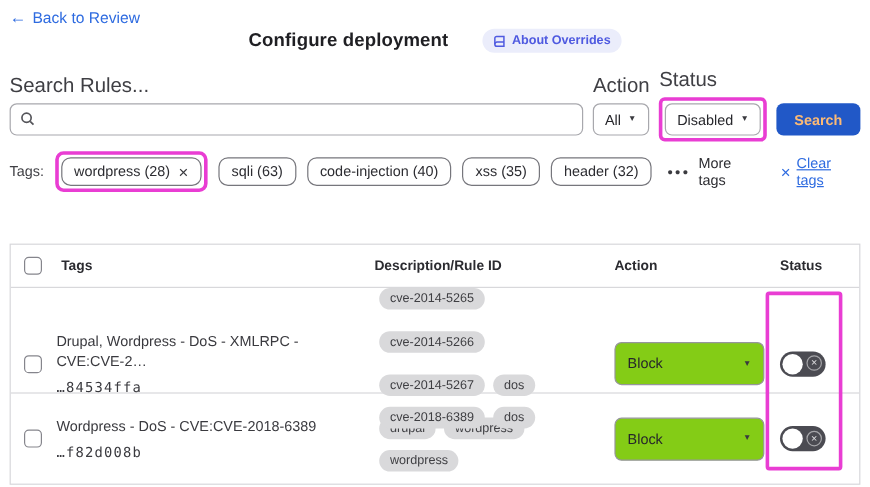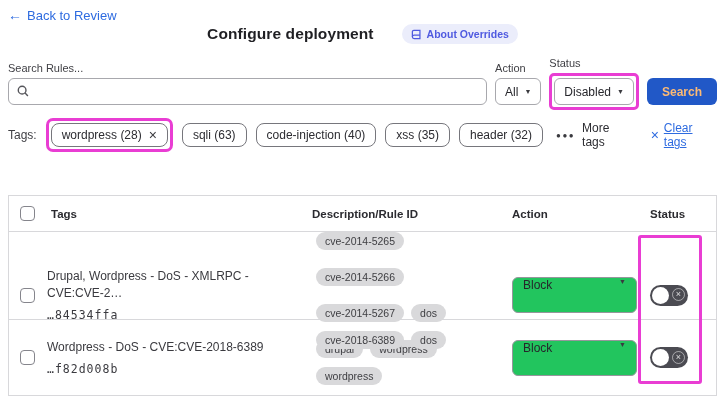--- a/index.html
+++ b/index.html
@@ -11,21 +11,21 @@
   .back-link { display:inline-flex; align-items:center; gap:5px; color:var(--link-blue); font-size:13px; font-weight:500; cursor:pointer; }
   .back-link .arrow { font-size:14px; line-height:1; }
   .title-row { display:flex; align-items:center; gap:28px; margin-top:0;justify-content:center; }
   .page-title { font-size:15.5px; font-weight:700; color:#1f1f23; letter-spacing:.1px; }
   .badge { display:inline-flex; align-items:center; gap:5px; background:var(--badge-bg); color:var(--badge-text); font-size:10.5px; font-weight:600; padding:4px 9px; border-radius:10px; cursor:pointer; }
   .badge svg { display:block; }
 
   
   .filter-area { display:flex; align-items:flex-end; gap:8px; margin-top:13px; }
   .field { display:flex; flex-direction:column; }
-  .field-label { font-size:11px; color:#3f3f44; margin-bottom:4px; }
+  .field-label { font-size:17px; color:#3f3f44; margin-bottom:4px; }
   .search-field { flex:1; }
   .search-input-wrap { position:relative; height:27px; }
   .search-input-wrap svg { position:absolute; left:8px; top:6px; }
   .search-input { width:100%; height:27px; border:1px solid var(--border-gray); border-radius:6px; padding:0 8px 0 26px; font-size:12px; font-family:"Liberation Sans",sans-serif; outline:none; }
   .dropdown { display:inline-flex; align-items:center; gap:6px; height:27px; padding:0 9px; border:1px solid var(--border-gray); border-radius:6px; font-size:12px; color:#27272c; background:#fff; cursor:pointer; white-space:nowrap; }
   .caret { font-size:7px; color:#3a3a3f; line-height:1; }
   .hl-wrap { border:3px solid var(--highlight-pink); border-radius:5px; padding:2px; display:inline-flex; margin-bottom:-5px; }
   .search-btn { height:27px; padding:0 15px; background:var(--button-blue); color:#fdba74; border:none; border-radius:6px; font-size:12px; font-weight:600; font-family:"Liberation Sans",sans-serif; cursor:pointer; }
 
   
@@ -48,21 +48,21 @@
   .trow1 { height:88px; border-bottom:1px solid var(--table-border); }
   .trow2 { height:75px; }
   .cb-cell { display:flex; justify-content:flex-end; padding-right:6px; }
   .checkbox { width:15px; height:15px; border:1.6px solid #85858c; border-radius:4px; background:#fff; cursor:pointer; display:inline-block; }
   .desc-cell { padding-left:6px; padding-right:14px; }
   .desc { font-size:12px; color:#3a3a3f; line-height:1.4; }
   .ruleid { font-family:"DejaVu Sans Mono", monospace; font-size:11.5px; letter-spacing:1px; color:#3a3a3f; margin-top:7px; }
   .tags-cell { display:flex; flex-wrap:wrap; gap:18px 7px; padding-left:10px; padding-right:24px; }
   .mini-pill { background:var(--pill-bg); color:var(--pill-text); font-size:10.5px; padding:3px 9px; border-radius:10px; white-space:nowrap; }
   .action-cell { padding-left:6px; }
-  .select-box { width:125px; height:36px; border:1px solid #96969c; border-radius:6px; display:flex; justify-content:space-between; padding:0 10px; font-size:12px; color:#26262b; background:#22c55e; cursor:pointer; }
+  .select-box { width:125px; height:36px; border:1px solid #96969c; border-radius:6px; display:flex; align-items:center; justify-content:space-between; padding:0 10px; font-size:12px; color:#26262b; background:#84cc16; cursor:pointer; }
   .status-cell { padding-left:9px; }
   .toggle { position:relative; width:38px; height:21px; background:var(--toggle-bg); border-radius:11px; cursor:pointer; }
   .toggle .knob { position:absolute; left:2px; top:2px; width:17px; height:17px; background:#fff; border-radius:50%; }
   .toggle .off-x { position:absolute; right:3px; top:3.5px; width:13px; height:13px; border:1.2px solid rgba(255,255,255,.5); border-radius:50%; color:rgba(255,255,255,.8); font-size:9px; line-height:11px; text-align:center; }
   .status-highlight { position:absolute; left:629px; top:39px; width:64px; height:149px; border:3px solid var(--highlight-pink); border-radius:3px; pointer-events:none; }
 </style>
 </head>
 <body>
 
 <div class="page">

